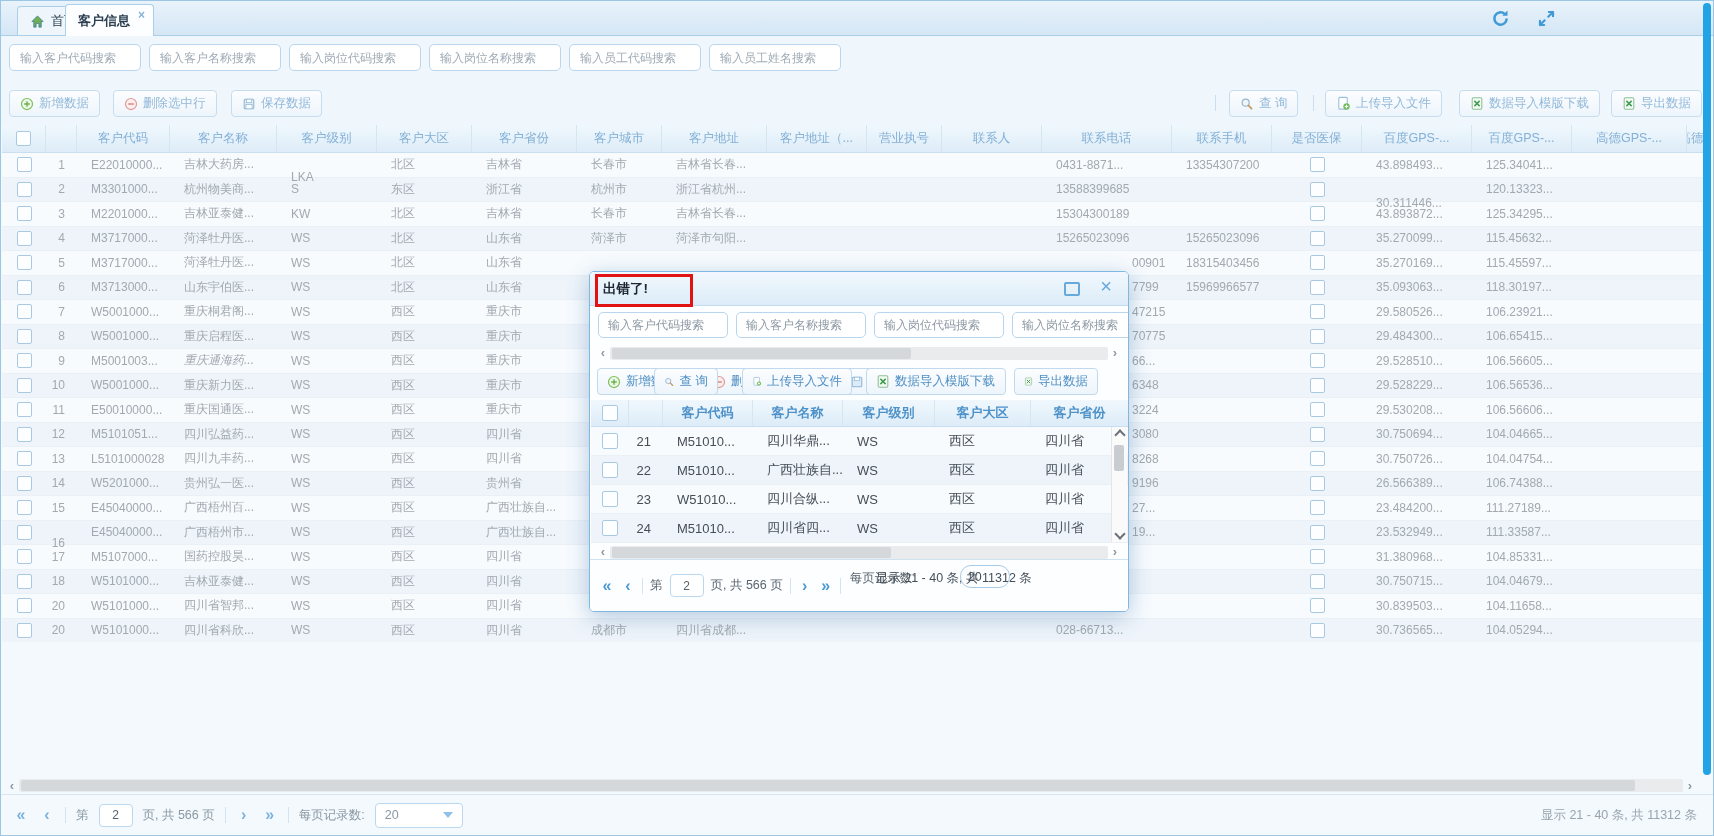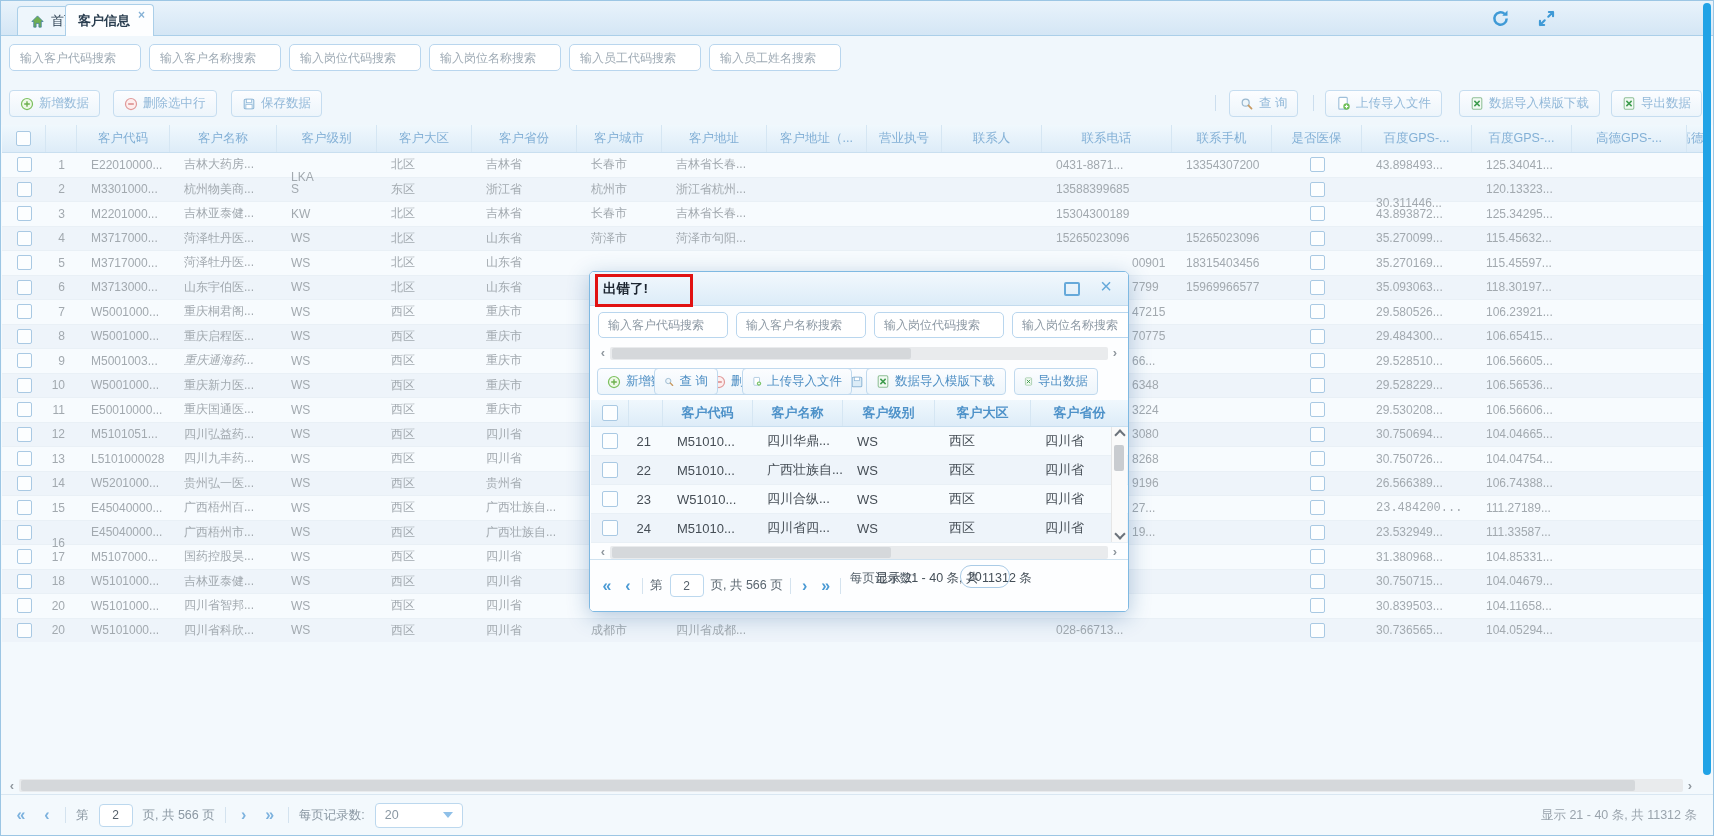--- a/index.html
+++ b/index.html
@@ -578,21 +578,21 @@
           <div class="dc" style="width: 85px;"></div>
           <div class="dc" style="width: 105px;"></div>
           <div class="dc" style="width: 100px;"></div>
           <div class="dc" style="width: 75px;"></div>
           <div class="dc" style="width: 100px;"></div>
           <div class="dc frag-pad" style="width: 130px;">27...</div>
           <div class="dc" style="width: 100px;"></div>
           <div class="dc center" style="width: 90px;">
             <div class="cb"></div>
           </div>
-          <div class="dc" style="width: 110px; font-family: Liberation Mono, monospace;">23.484200...</div>
+          <div class="dc" style="width: 110px;">23.484200...</div>
           <div class="dc" style="width: 100px;">111.27189...</div>
           <div class="dc" style="width: 115px;"></div>
           <div class="dc" style="width: 50px;"></div>
         </div>
         <div class="grow even">
           <div class="dc center" style="width: 44px;">
             <div class="cb"></div>
           </div>
           <div class="dc num" style="width: 31px; margin-top: 22px;">16</div>
           <div class="dc" style="width: 93px;">E45040000...</div>

